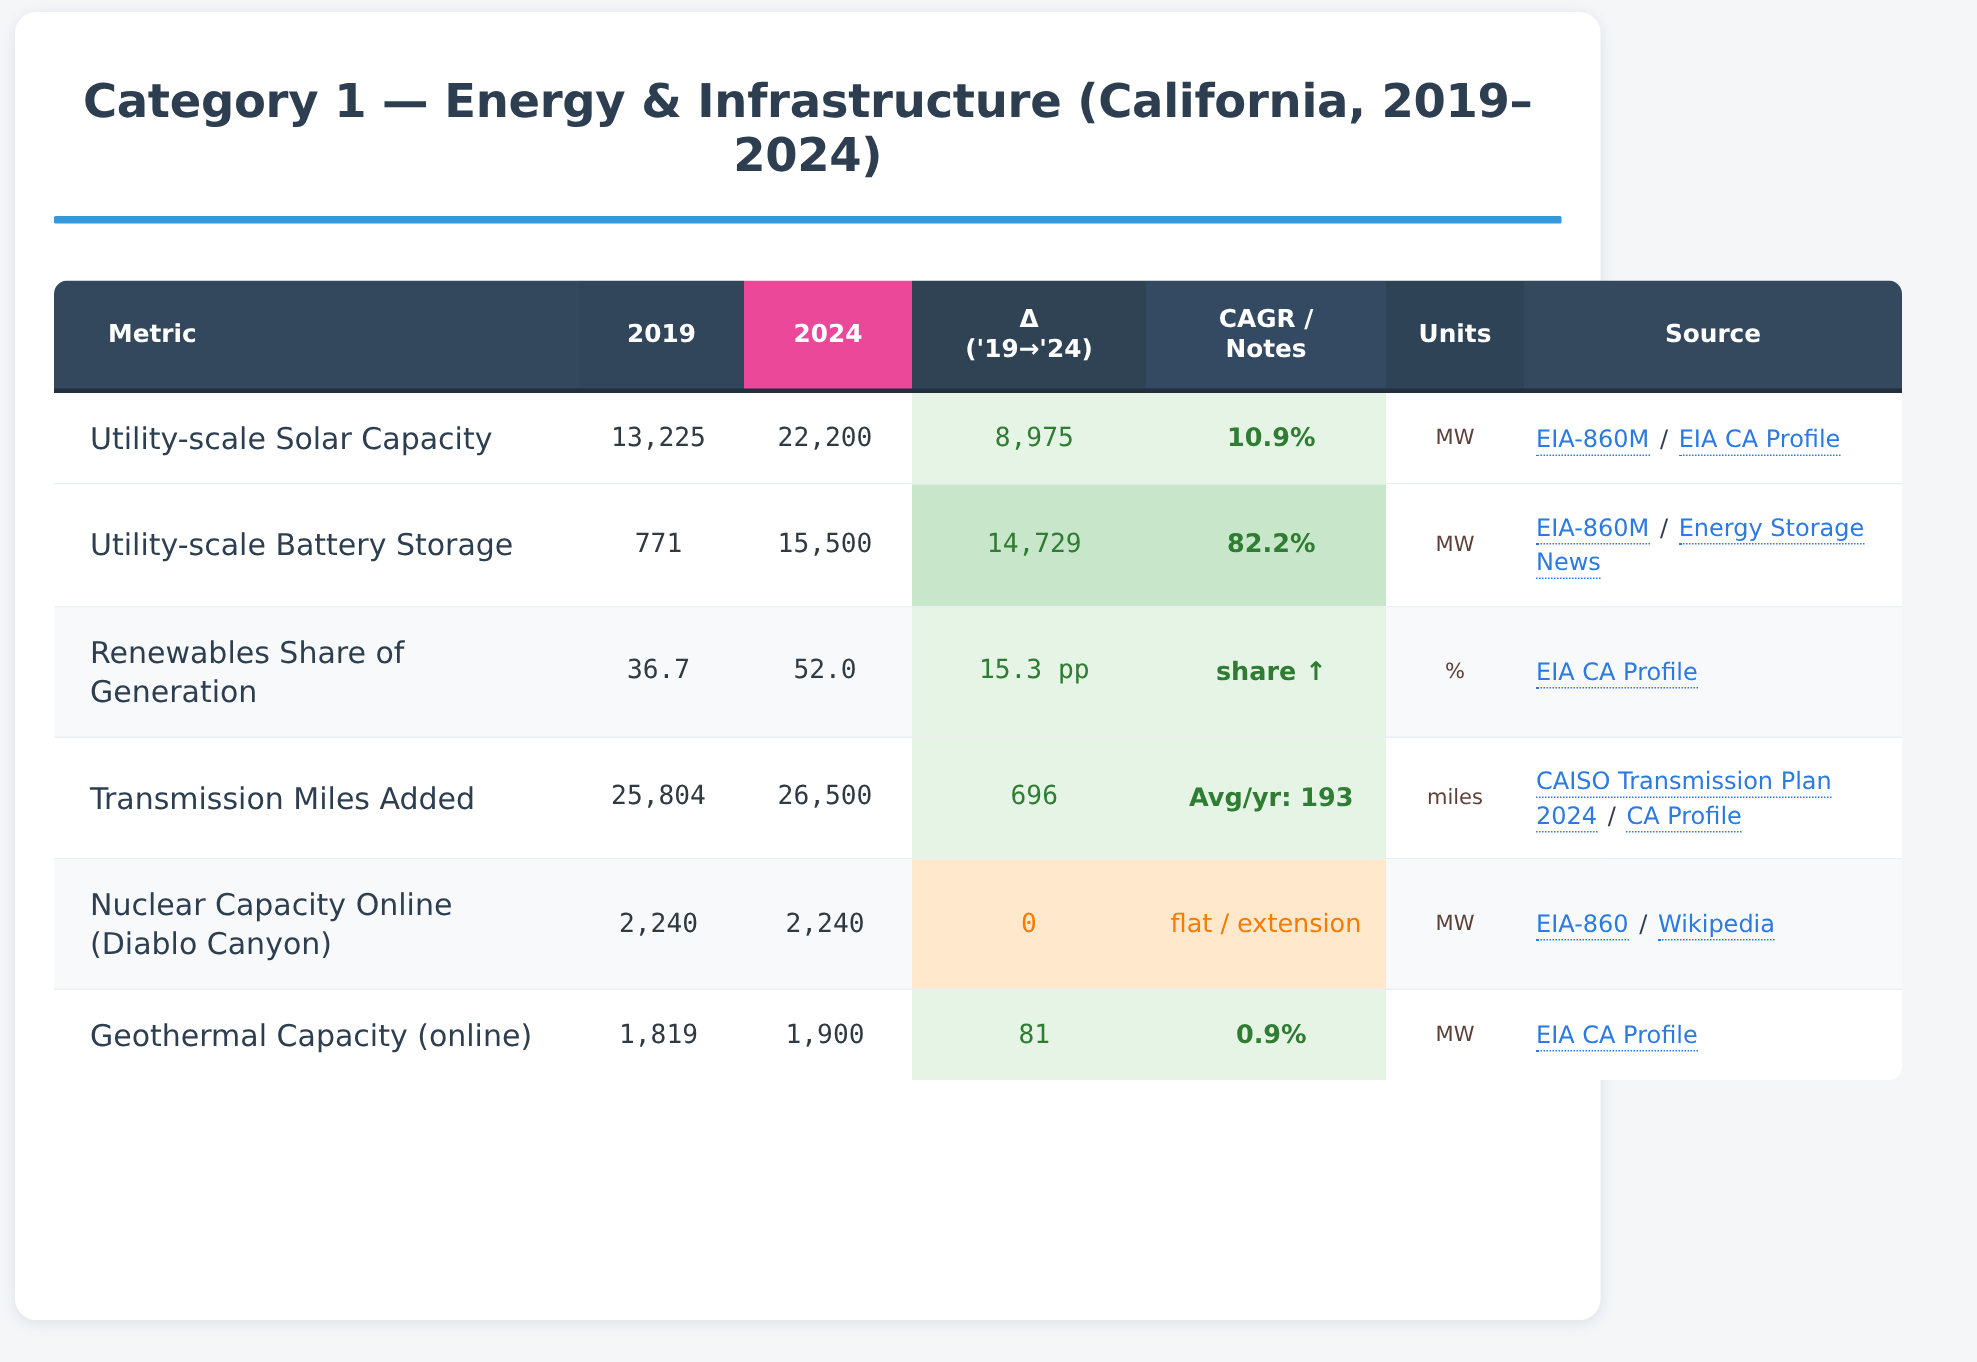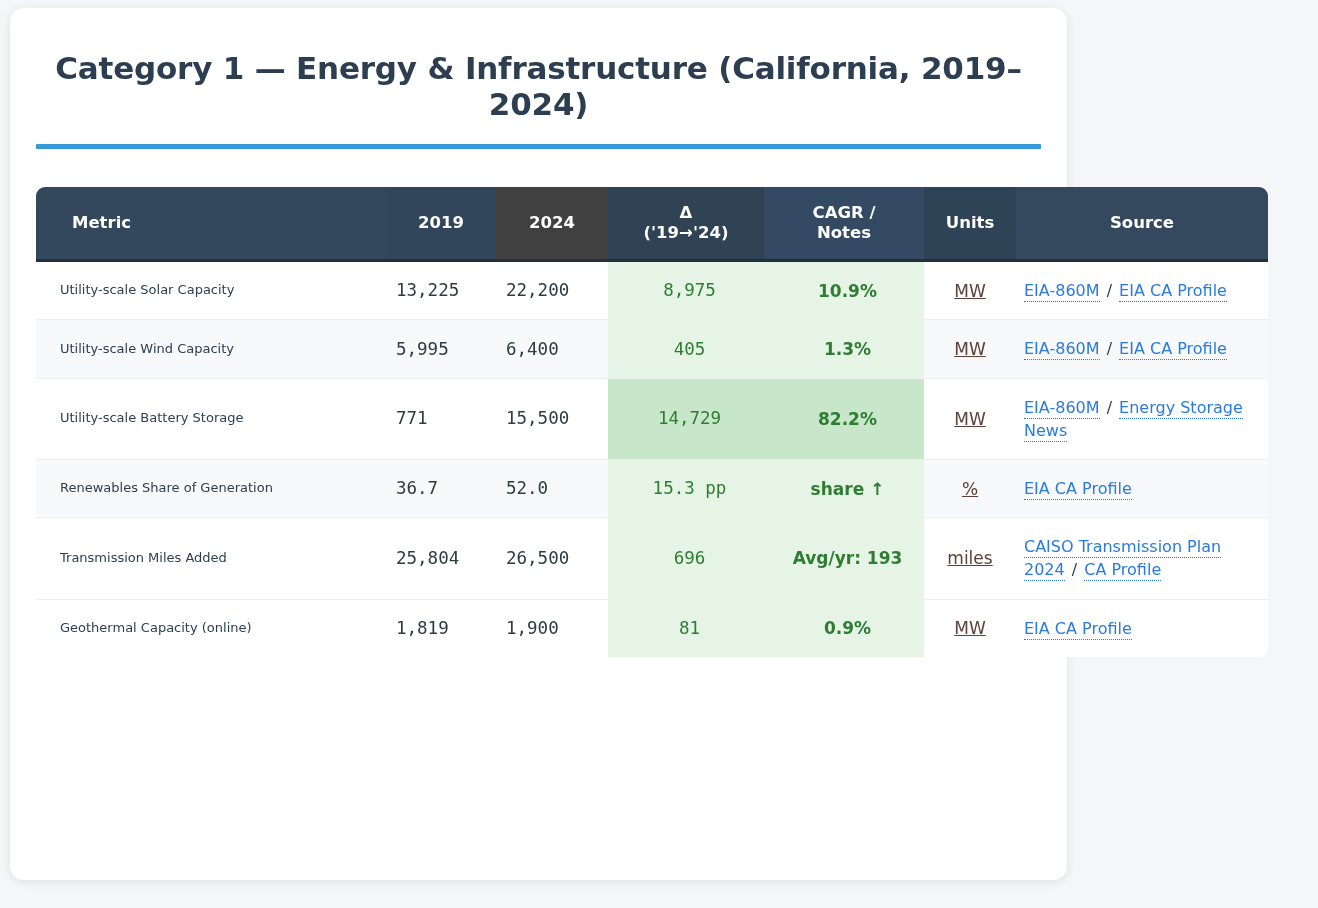--- a/index.html
+++ b/index.html
@@ -57,21 +57,21 @@
     vertical-align: middle;
     line-height: 1.22;
     border-bottom: 3px solid #22303d;
   }
   thead th.col-metric {
     text-align: left;
     padding-left: 36px;
     background: #33485c;
   }
   thead th.sh-a { background: #31465a; }
-  thead th.sh-b { background: #404040; }
+  thead th.sh-b { background: #ec4899; }
   thead th.sh-c { background: #2f4355; }
   thead th.sh-d { background: #344962; }
   thead th.sh-e { background: #2e4355; }
   thead th.sh-f { background: #34495e; }
 
   col.c-metric  { width: 350px; }
   col.c-y2019   { width: 110px; }
   col.c-y2024   { width: 112px; }
   col.c-delta   { width: 156px; }
   col.c-cagr    { width: 160px; }
@@ -86,44 +86,43 @@
     vertical-align: middle;
     border-bottom: 1px solid #eceff1;
     line-height: 1.3;
   }
   tbody tr:last-child td { border-bottom: none; }
 
   td.metric {
     text-align: left;
     padding-left: 24px;
     color: #2c3e50;
-    font-size: 13px;
+    font-size: 20px;
   }
   td.num {
-    text-align: left;
+    text-align: center;
     padding-right: 14px;
     font-family: "DejaVu Sans Mono", monospace;
     font-size: 17.5px;
     color: #2f3a42;
   }
   td.delta {
     text-align: center;
     font-family: "DejaVu Sans Mono", monospace;
     font-size: 17.5px;
   }
   td.cagr {
     text-align: center;
     font-weight: bold;
     font-size: 17px;
   }
   td.units {
     text-align: center;
     color: #5d4037;
-    font-size: 17px;
-    text-decoration: underline;
+    font-size: 14px;
   }
   td.source {
     font-size: 16px;
     line-height: 1.45;
     padding-left: 8px;
     padding-right: 8px;
   }
 
   
   .bg-pos-soft  { background: #e6f4e6 !important; }
@@ -180,29 +179,20 @@
     <tbody id="table-body">
         <tr class="row-odd">
           <td class="metric">Utility-scale Solar Capacity</td>
           <td class="num">13,225</td>
           <td class="num">22,200</td>
           <td class="delta bg-pos-soft t-pos">8,975</td>
           <td class="cagr bg-pos-soft t-pos">10.9%</td>
           <td class="units">MW</td>
           <td class="source"><a href="#">EIA-860M</a><span class="sep"> / </span><a href="#">EIA CA Profile</a></td>
         </tr>
-        <tr class="row-even">
-          <td class="metric">Utility-scale Wind Capacity</td>
-          <td class="num">5,995</td>
-          <td class="num">6,400</td>
-          <td class="delta bg-pos-soft t-pos">405</td>
-          <td class="cagr bg-pos-soft t-pos">1.3%</td>
-          <td class="units">MW</td>
-          <td class="source"><a href="#">EIA-860M</a><span class="sep"> / </span><a href="#">EIA CA Profile</a></td>
-        </tr>
         <tr class="row-odd">
           <td class="metric">Utility-scale Battery Storage</td>
           <td class="num">771</td>
           <td class="num">15,500</td>
           <td class="delta bg-pos-strong t-pos">14,729</td>
           <td class="cagr bg-pos-strong t-pos">82.2%</td>
           <td class="units">MW</td>
           <td class="source"><a href="#">EIA-860M</a><span class="sep"> / </span><a href="#">Energy Storage News</a></td>
         </tr>
         <tr class="row-even">
@@ -216,20 +206,29 @@
         </tr>
         <tr class="row-odd">
           <td class="metric">Transmission Miles Added</td>
           <td class="num">25,804</td>
           <td class="num">26,500</td>
           <td class="delta bg-pos-soft t-pos">696</td>
           <td class="cagr bg-pos-soft t-pos">Avg/yr: 193</td>
           <td class="units">miles</td>
           <td class="source"><a href="#">CAISO Transmission Plan 2024</a><span class="sep"> / </span><a href="#">CA Profile</a></td>
         </tr>
+        <tr class="row-even">
+          <td class="metric">Nuclear Capacity Online (Diablo Canyon)</td>
+          <td class="num">2,240</td>
+          <td class="num">2,240</td>
+          <td class="delta bg-flat t-flat">0</td>
+          <td class="cagr bg-flat t-flat">flat / extension</td>
+          <td class="units">MW</td>
+          <td class="source"><a href="#">EIA-860</a><span class="sep"> / </span><a href="#">Wikipedia</a></td>
+        </tr>
         <tr class="row-odd">
           <td class="metric">Geothermal Capacity (online)</td>
           <td class="num">1,819</td>
           <td class="num">1,900</td>
           <td class="delta bg-pos-soft t-pos">81</td>
           <td class="cagr bg-pos-soft t-pos">0.9%</td>
           <td class="units">MW</td>
           <td class="source"><a href="#">EIA CA Profile</a></td>
         </tr>
       </tbody>

